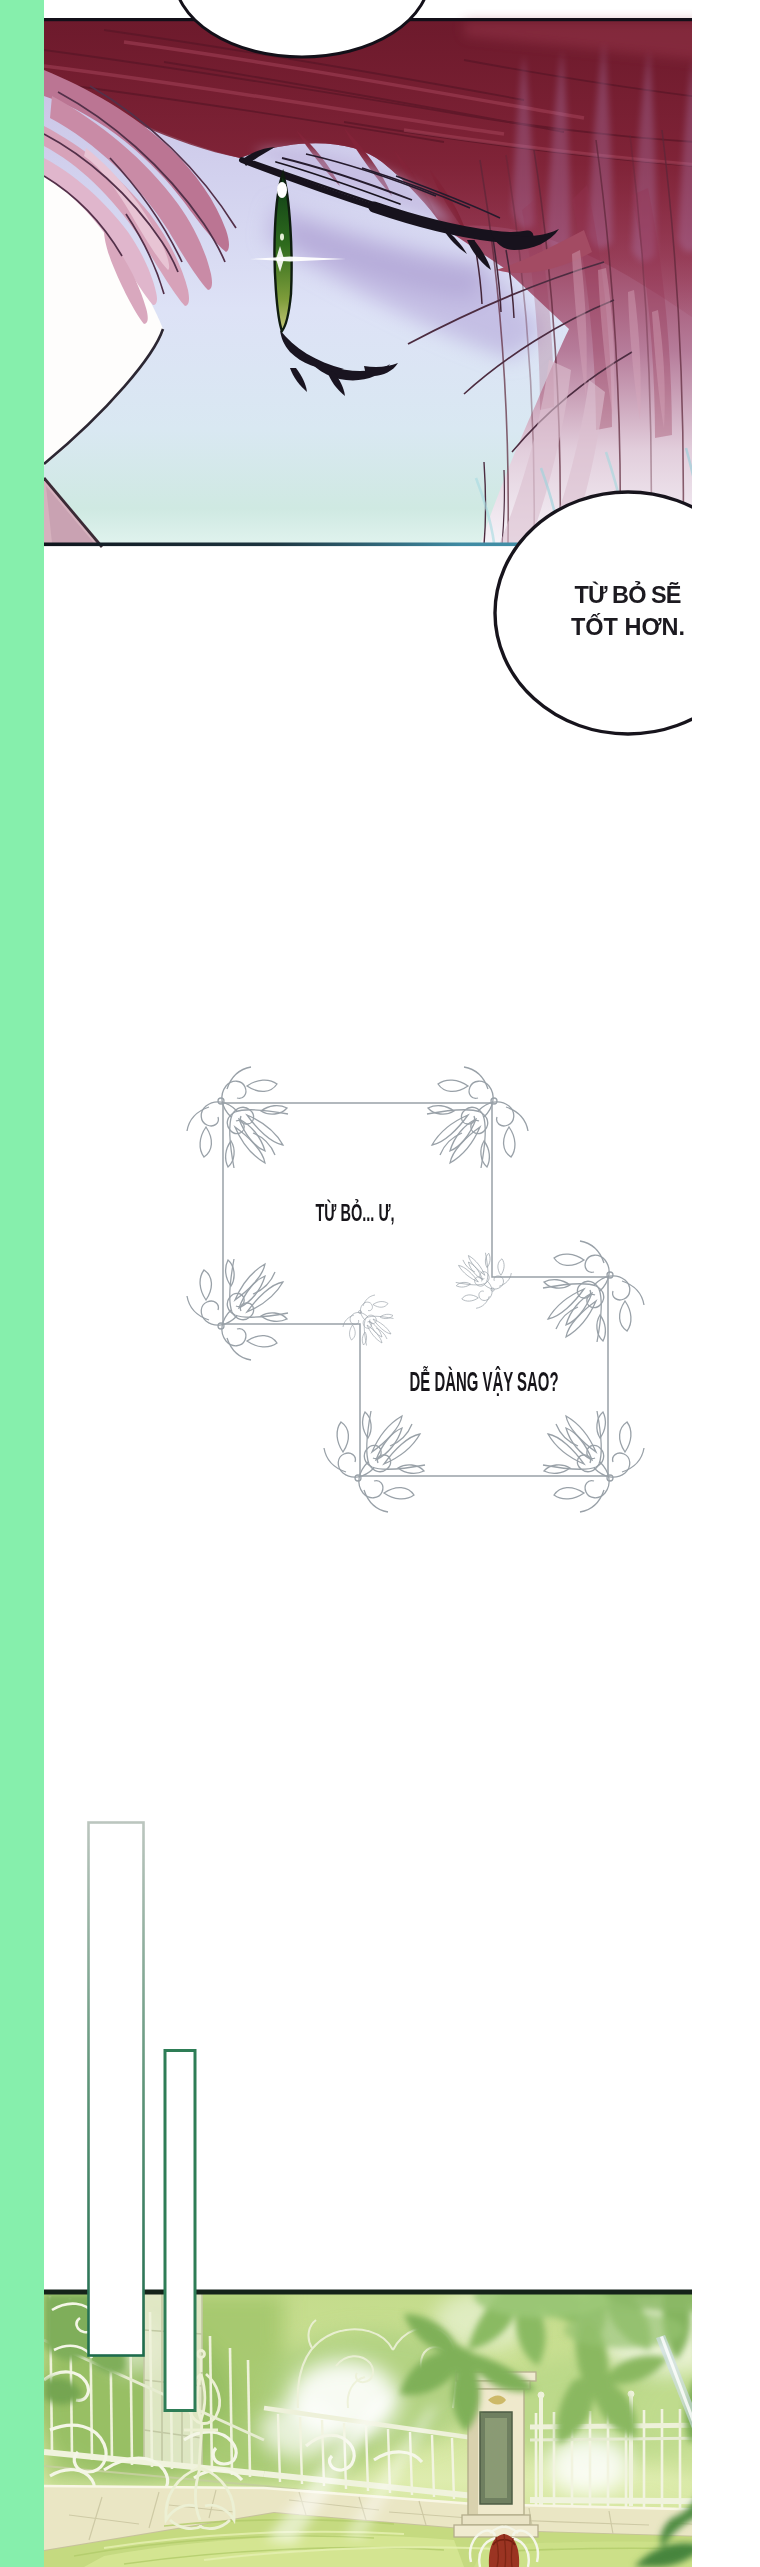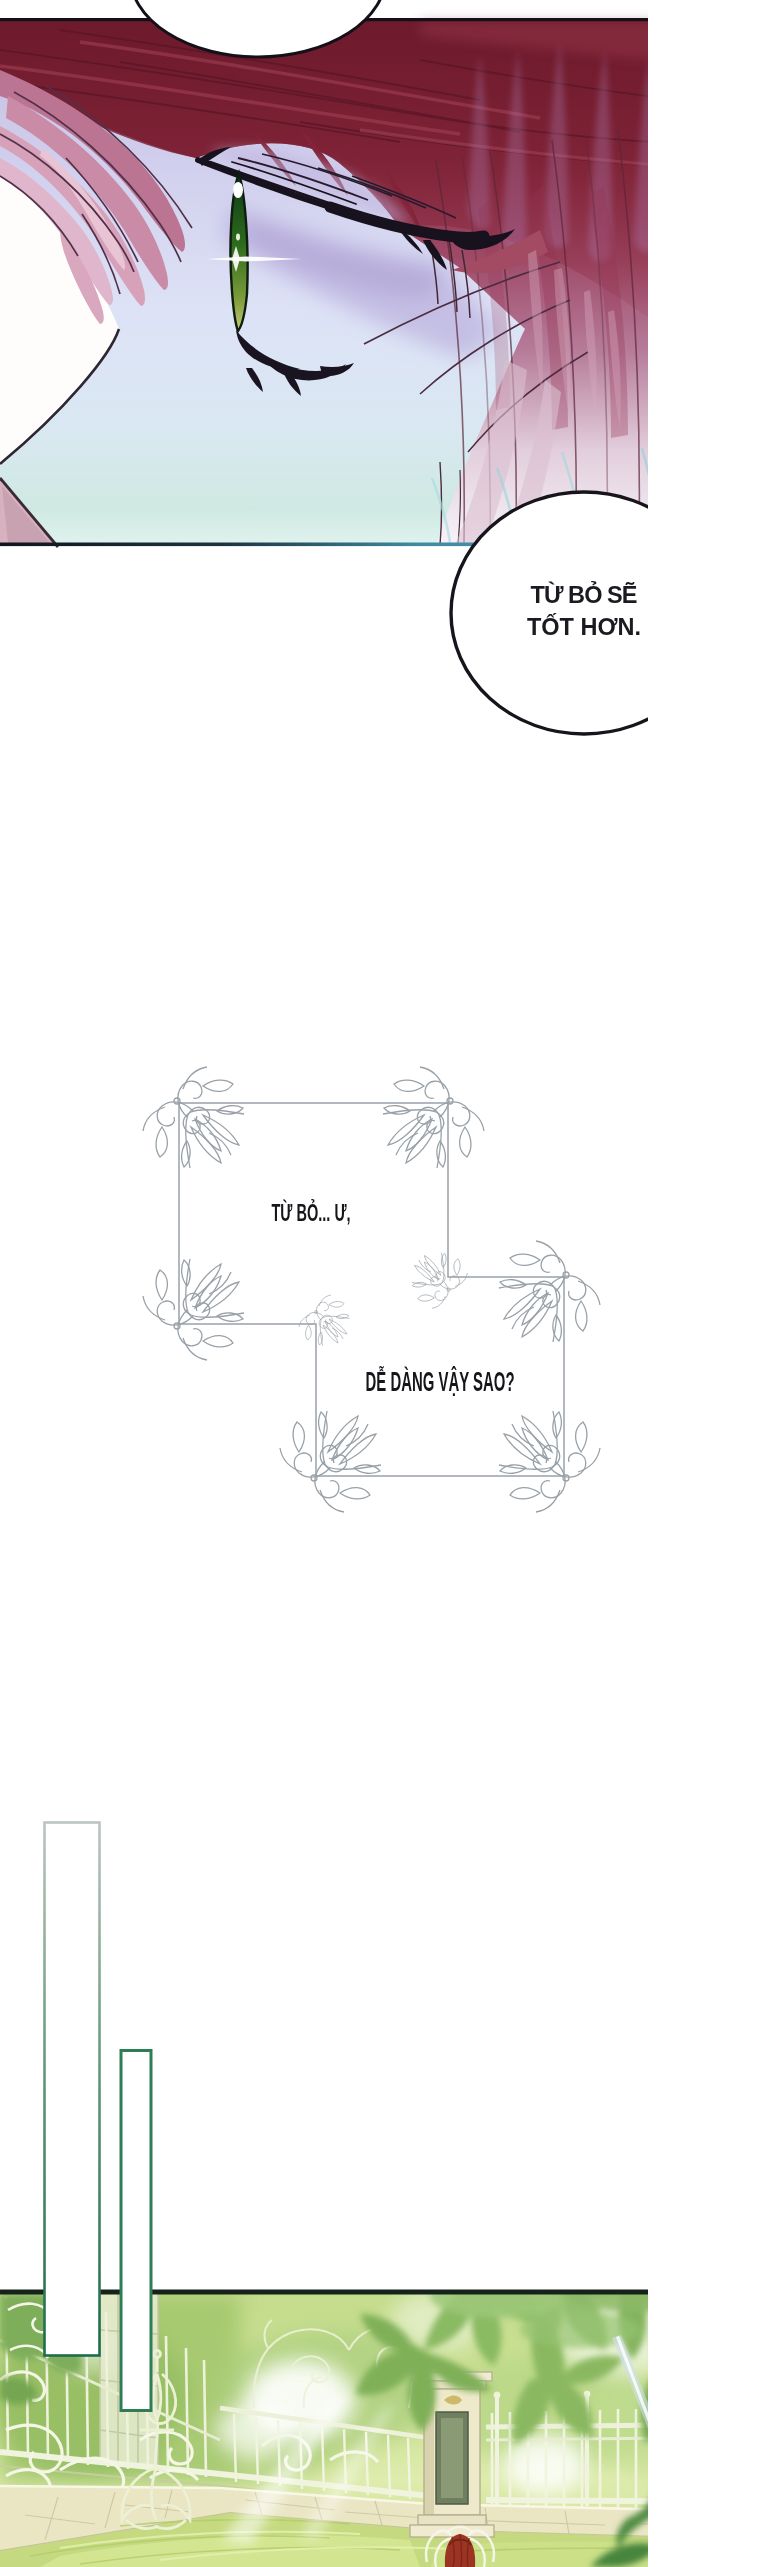--- a/index.html
+++ b/index.html
@@ -1,16 +1,16 @@
 <!DOCTYPE html>
 <html><head>
 <meta charset="utf-8">
 <style>
   html,body{margin:0;padding:0;background:#ffffff;}
-  .page{position:relative;width:648px;height:2567px;background:#86efac;overflow:hidden;}
+  .page{position:relative;width:648px;height:2567px;background:#86efac;overflow:hidden;padding-left:44px;}
   svg{display:block;}
   text{font-family:"Liberation Sans", sans-serif;}
 </style>
 </head>
 <body>
 <div class="page">
 <svg width="760" height="2567" viewBox="0 0 760 2567">
 <defs>
   <linearGradient id="skin" x1="0" y1="21" x2="0" y2="545" gradientUnits="userSpaceOnUse">
     <stop offset="0" stop-color="#c5bce0"></stop>

